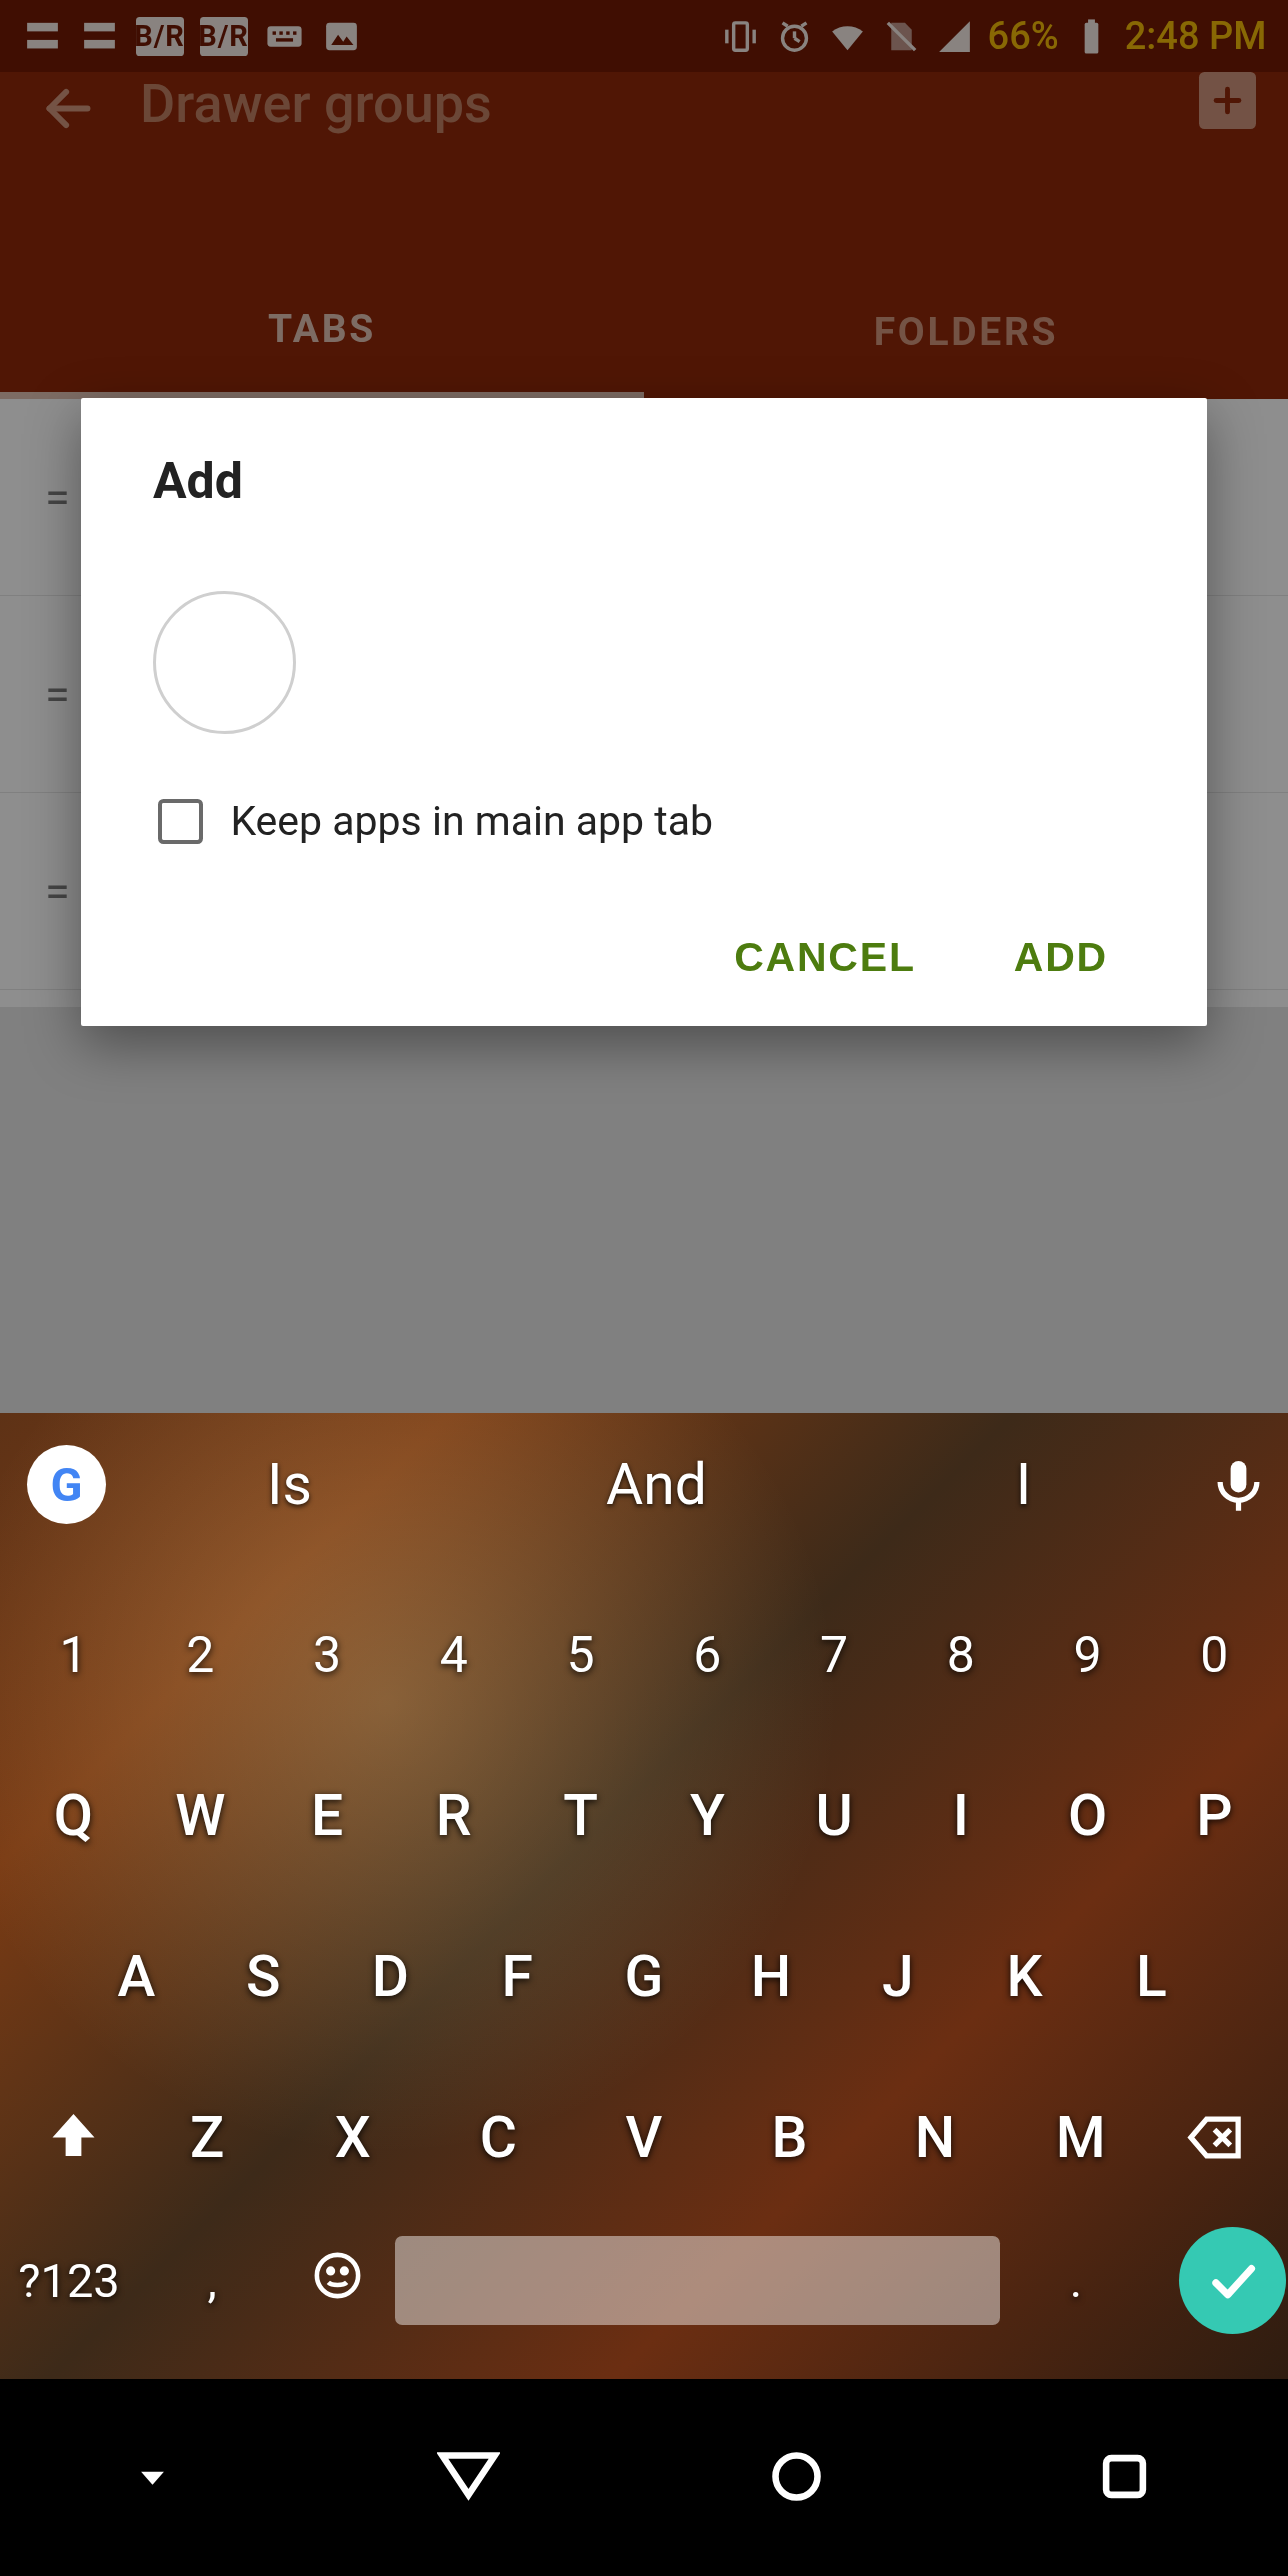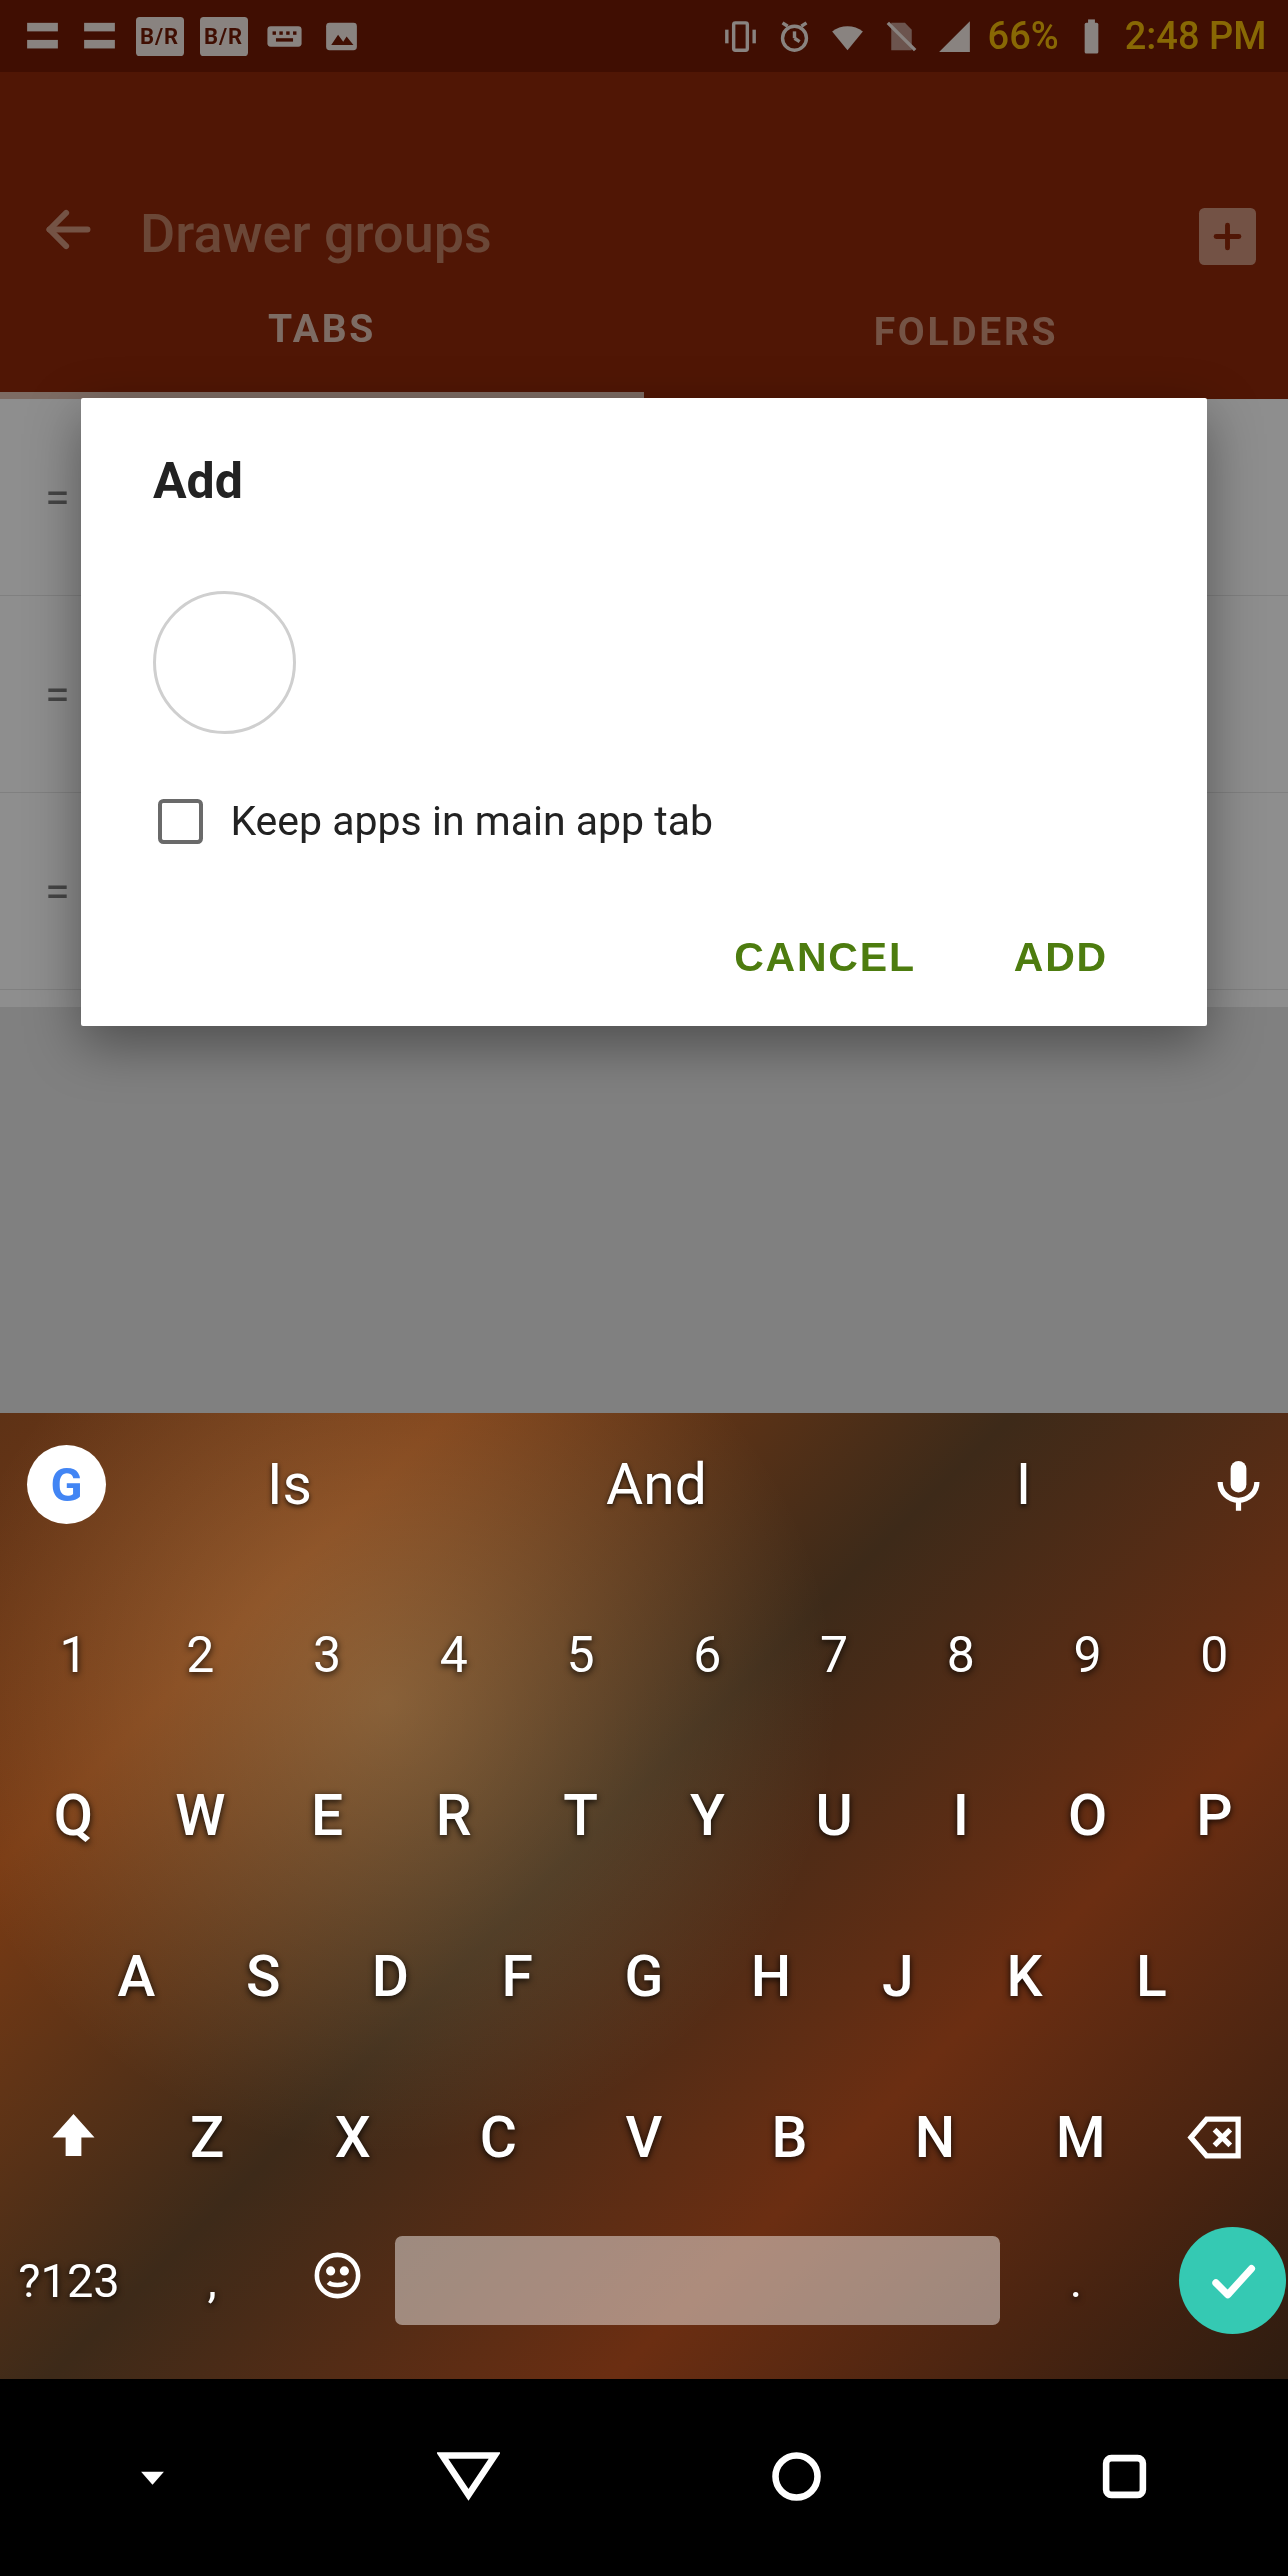--- a/index.html
+++ b/index.html
@@ -5,25 +5,25 @@
   * { box-sizing: border-box; margin: 0; padding: 0; }
   html, body { width: 1288px; height: 2576px; font-family: Roboto, Arial, sans-serif; overflow: hidden; background:#000; }
   .screen { position: relative; width:1288px; height:2576px; background:#dcdcdc; }
 
   
   .statusbar { position:absolute; top:0; left:0; right:0; height:72px; background:#6e1905; color:#ece2dd; display:flex; align-items:center; justify-content:space-between; padding:0 21.5px; font-size:36px; }
   .sb-left, .sb-right { display:flex; align-items:center; gap:16px; }
   .sb-right { gap:12.5px; }
   .sb-ico { width:41px; height:41px; display:flex; align-items:center; justify-content:center; }
   .sb-ico svg { width:100%; height:100%; }
-  .badge-box { width:48px; height:39px; background:#ece2dd; color:#6e1905; font-weight:700; font-size:22px; display:flex; align-items:center; justify-content:center; border-radius:3.6px; letter-spacing:0.9px;}
+  .badge-box { width:48px; height:39px; background:#ece2dd; color:#6e1905; font-weight:700; font-size:29px; display:flex; align-items:center; justify-content:center; border-radius:3.6px; letter-spacing:0.9px;}
   .sb-text { font-size:38px; color:#eab308; font-weight:500; }
 
   
-  .app-header { position:absolute; top:72px; left:0; right:0; height:193px; background:#8b2609; display:flex; align-items:flex-end; padding:0 32px; }
+  .app-header { position:absolute; top:72px; left:0; right:0; height:193px; background:#8b2609; display:flex; align-items:flex-start; padding:0 32px; }
   .back-btn { width:72px; height:72px; display:flex; align-items:center; justify-content:center; color:#d09d87; }
   .app-title { color:#b87a60; font-size:54px; font-weight:500; margin-left:36px; flex:1; }
   .add-btn { width:57px; height:57px; background:#c78e77; border-radius:5.4px; display:flex; align-items:center; justify-content:center; }
   .add-btn svg { width:39px; height:39px; }
 
   
   .tabbar { position:absolute; top:265px; left:0; right:0; height:134px; background:#8b2609; display:flex; }
   .tab { flex:1; display:flex; align-items:center; justify-content:center; font-size:39px; font-weight:700; letter-spacing:2.7px; color:#c88f78; }
   .tab.active { color:#d8baad; border-bottom:7.2px solid #d8baad; }
 

